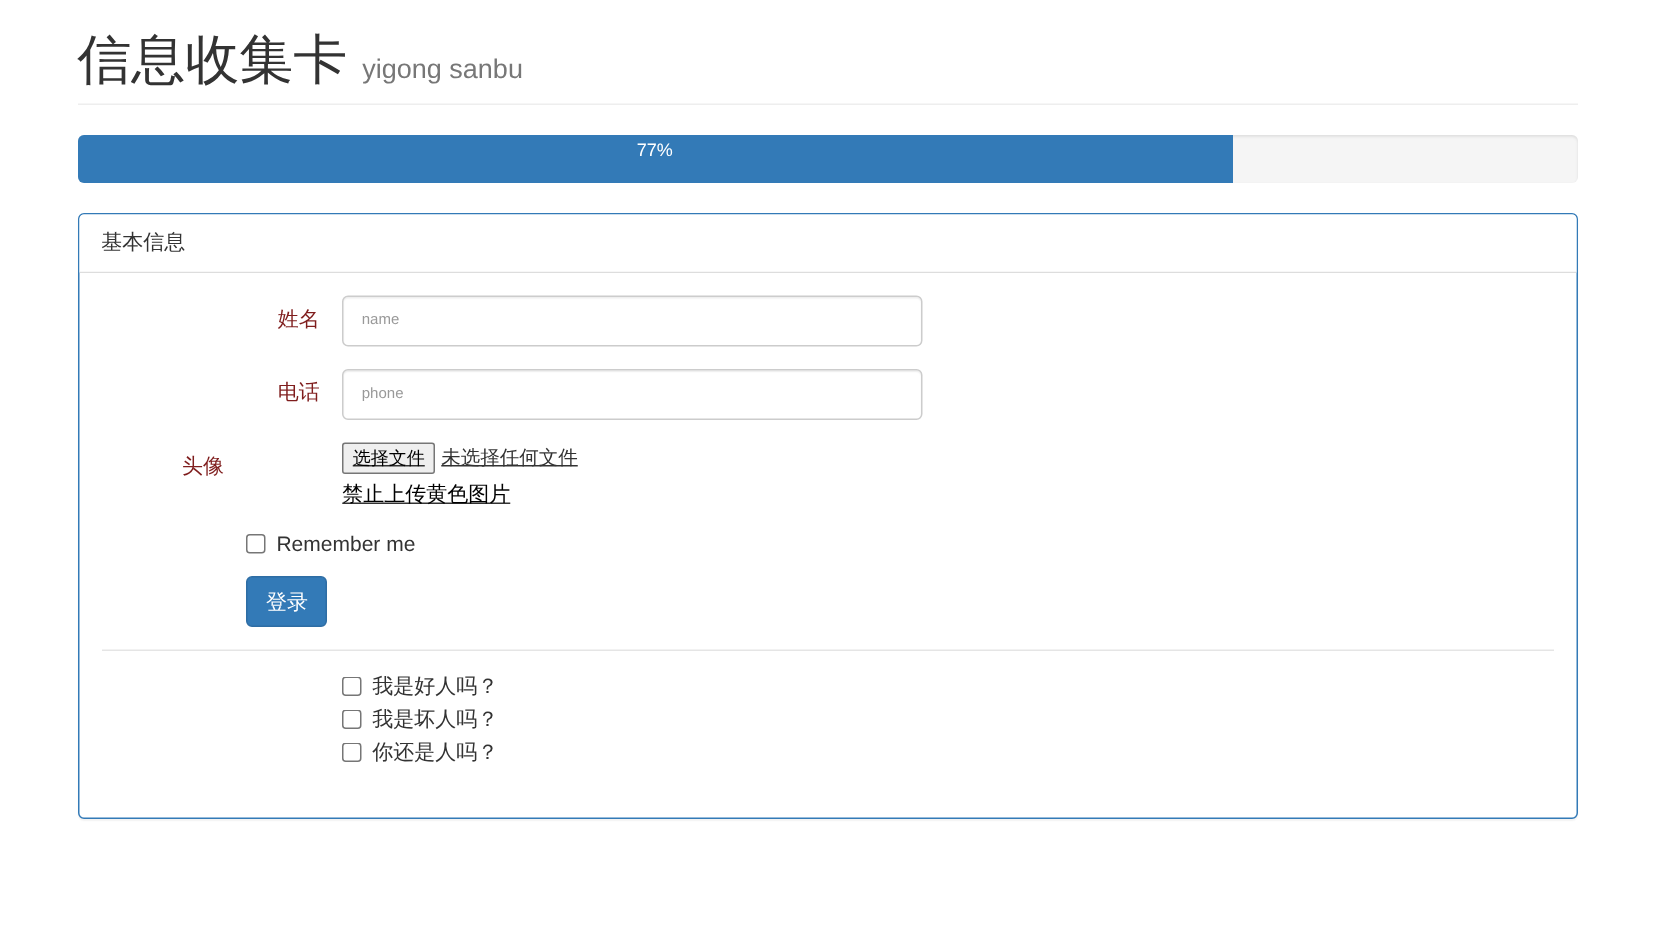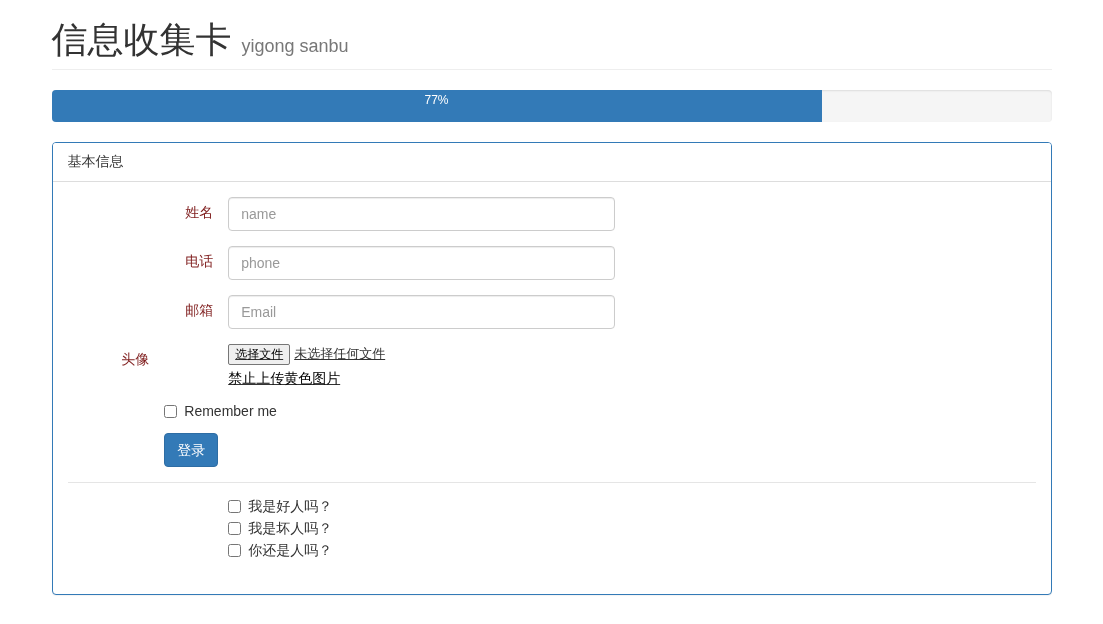--- a/index.html
+++ b/index.html
@@ -90,21 +90,21 @@
     }
     .col-offset {
       margin-left: 10%;
       width: 50%;
     }
     .form-control {
       display: block;
       width: 100%;
       height: 34px;
       padding: 6px 12px;
-      font-size: 14px;
+      font-size: 10px;
       line-height: 1.42857143;
       color: #555;
       background-color: #fff;
       border: 1px solid #ccc;
       border-radius: 4px;
       box-shadow: inset 0 1px 1px rgba(0,0,0,.075);
     }
     .form-control::placeholder { color: #999; }
     .file-row {
       display: flex;
@@ -184,26 +184,20 @@
         </div>
       </div>
 
       <div class="form-group">
         <label class="control-label">电话</label>
         <div class="col-content">
           <input type="text" class="form-control" placeholder="phone" style="">
         </div>
       </div>
 
-      <div class="form-group">
-        <label class="control-label">邮箱</label>
-        <div class="col-content">
-          <input type="email" class="form-control" placeholder="Email" style="">
-        </div>
-      </div>
 
 
       <div class="form-group">
         <label class="control-label" style="width:10%;">头像</label>
         <div class="col-content" style="margin-left:6.6%;text-decoration:underline;">
           <div class="file-row">
             <button type="button" class="file-btn">选择文件</button>
             <span class="file-status">未选择任何文件</span>
           </div>
           <span class="help-block">禁止上传黄色图片</span>

